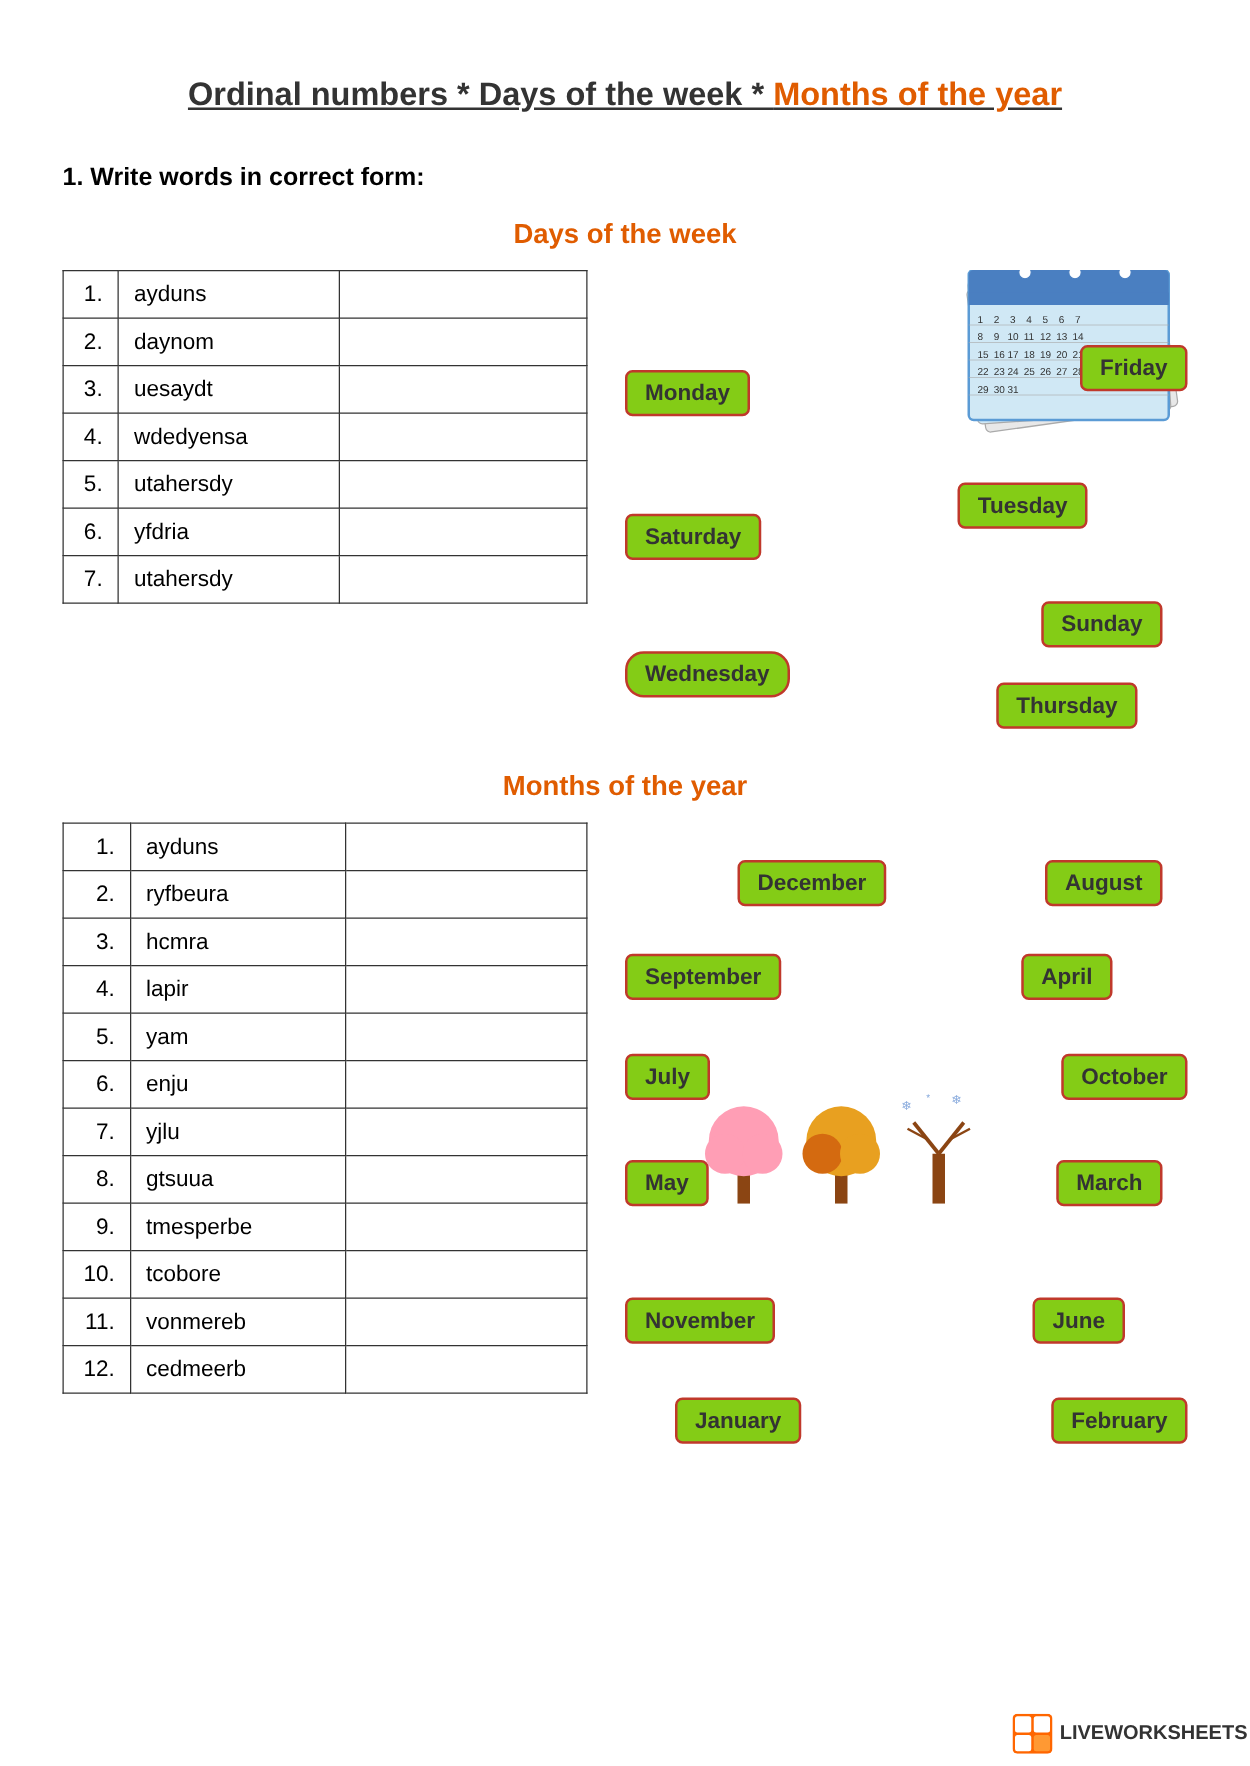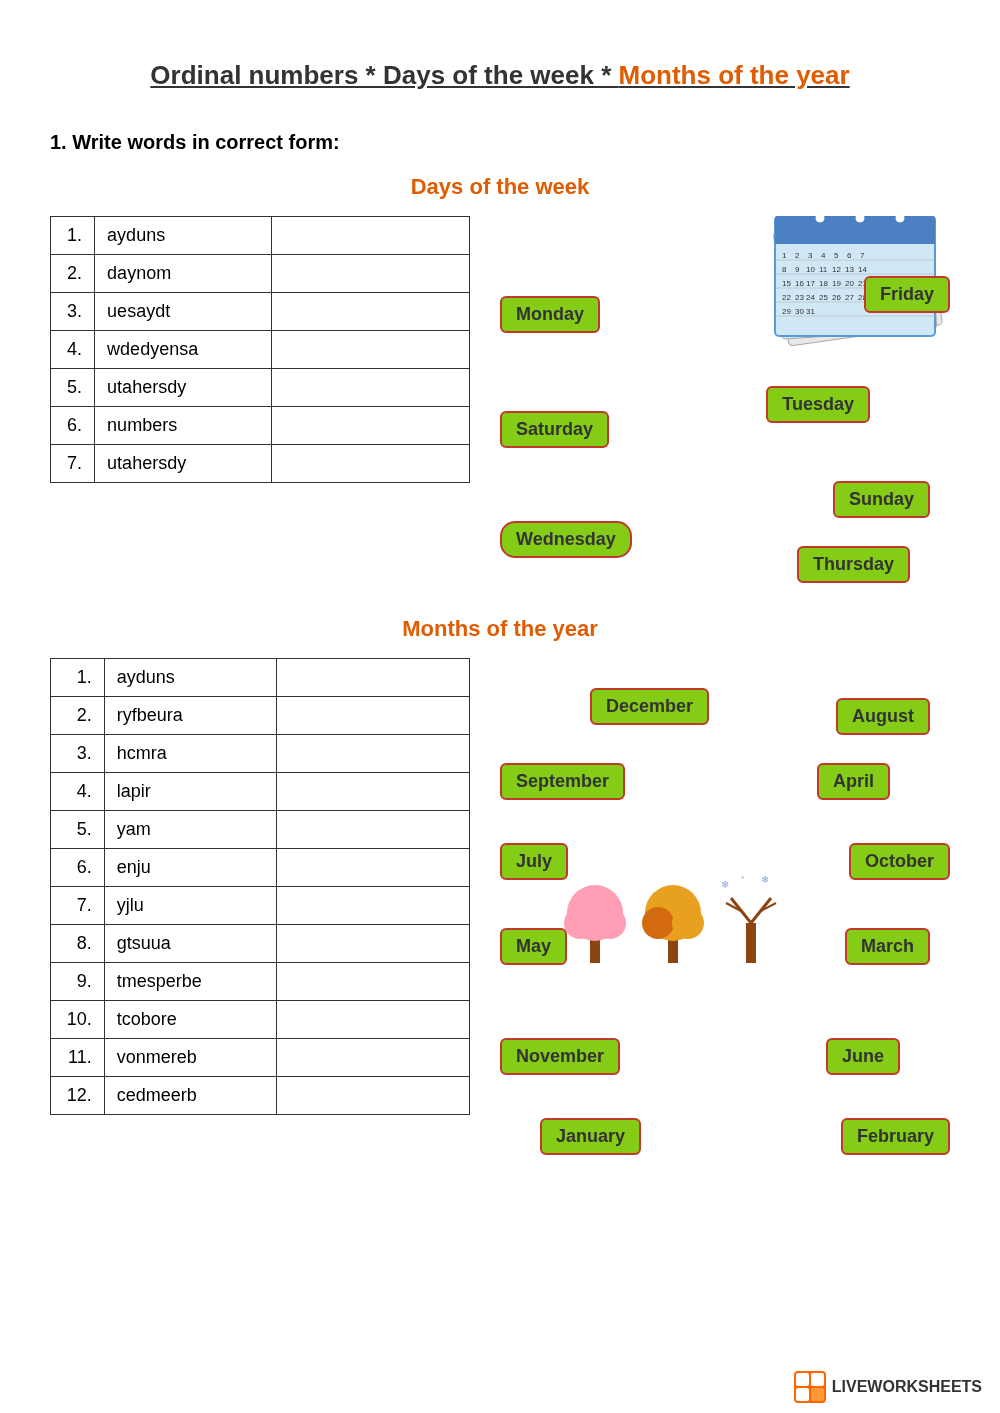--- a/index.html
+++ b/index.html
@@ -93,21 +93,21 @@
     }
     
     .months-words-area {
       position: relative;
       width: 100%;
       height: 580px;
     }
     .liveworksheets-badge {
       position: absolute;
       bottom: 10px;
-      right: 18px;
+      right: 2px;
       display: flex;
       align-items: center;
       gap: 6px;
       font-size: 16px;
       font-weight: bold;
       color: #333;
     }
     .lw-logo {
       width: 32px;
       height: 32px;
@@ -149,21 +149,21 @@
     <td>wdedyensa</td>
     <td><input type="text" style="width: 100%; border: none; outline: none; font-size: 18px;"></td>
   </tr>
             <tr>
     <td>5.</td>
     <td>utahersdy</td>
     <td><input type="text" style="width: 100%; border: none; outline: none; font-size: 18px;"></td>
   </tr>
             <tr>
     <td>6.</td>
-    <td>numbers</td>
+    <td>yfdria</td>
     <td><input type="text" style="width: 100%; border: none; outline: none; font-size: 18px;"></td>
   </tr>
             <tr>
     <td>7.</td>
     <td>utahersdy</td>
     <td><input type="text" style="width: 100%; border: none; outline: none; font-size: 18px;"></td>
   </tr>
           </tbody>
       </table>
     </div>
@@ -340,21 +340,21 @@
               <line x1="25" y1="38" x2="10" y2="30" stroke="#8B4513" stroke-width="2"></line>
               <line x1="45" y1="38" x2="60" y2="30" stroke="#8B4513" stroke-width="2"></line>
 
               <text x="5" y="15" font-size="10" fill="#88aadd">❄</text>
               <text x="45" y="10" font-size="10" fill="#88aadd">❄</text>
               <text x="25" y="8" font-size="8" fill="#88aadd">*</text>
             </svg>
           </div>
         </div>
       <div class="word-box" style="top: 30px; left: 90px;">December</div>
-          <div class="word-box" style="top: 40px; right: 20px;">August</div>
+          <div class="word-box" style="top: 30px; right: 20px;">August</div>
           <div class="word-box" style="top: 105px; left: 0px;">September</div>
           <div class="word-box" style="top: 105px; right: 60px;">April</div>
           <div class="word-box" style="top: 185px; left: 0px;">July</div>
           <div class="word-box" style="top: 185px; right: 0px;">October</div>
           <div class="word-box" style="top: 270px; left: 0px;">May</div>
           <div class="word-box" style="top: 270px; right: 20px;">March</div>
           <div class="word-box" style="top: 380px; left: 0px;">November</div>
           <div class="word-box" style="top: 380px; right: 50px;">June</div>
           <div class="word-box" style="top: 460px; left: 40px;">January</div>
           <div class="word-box" style="top: 460px; right: 0px;">February</div>

